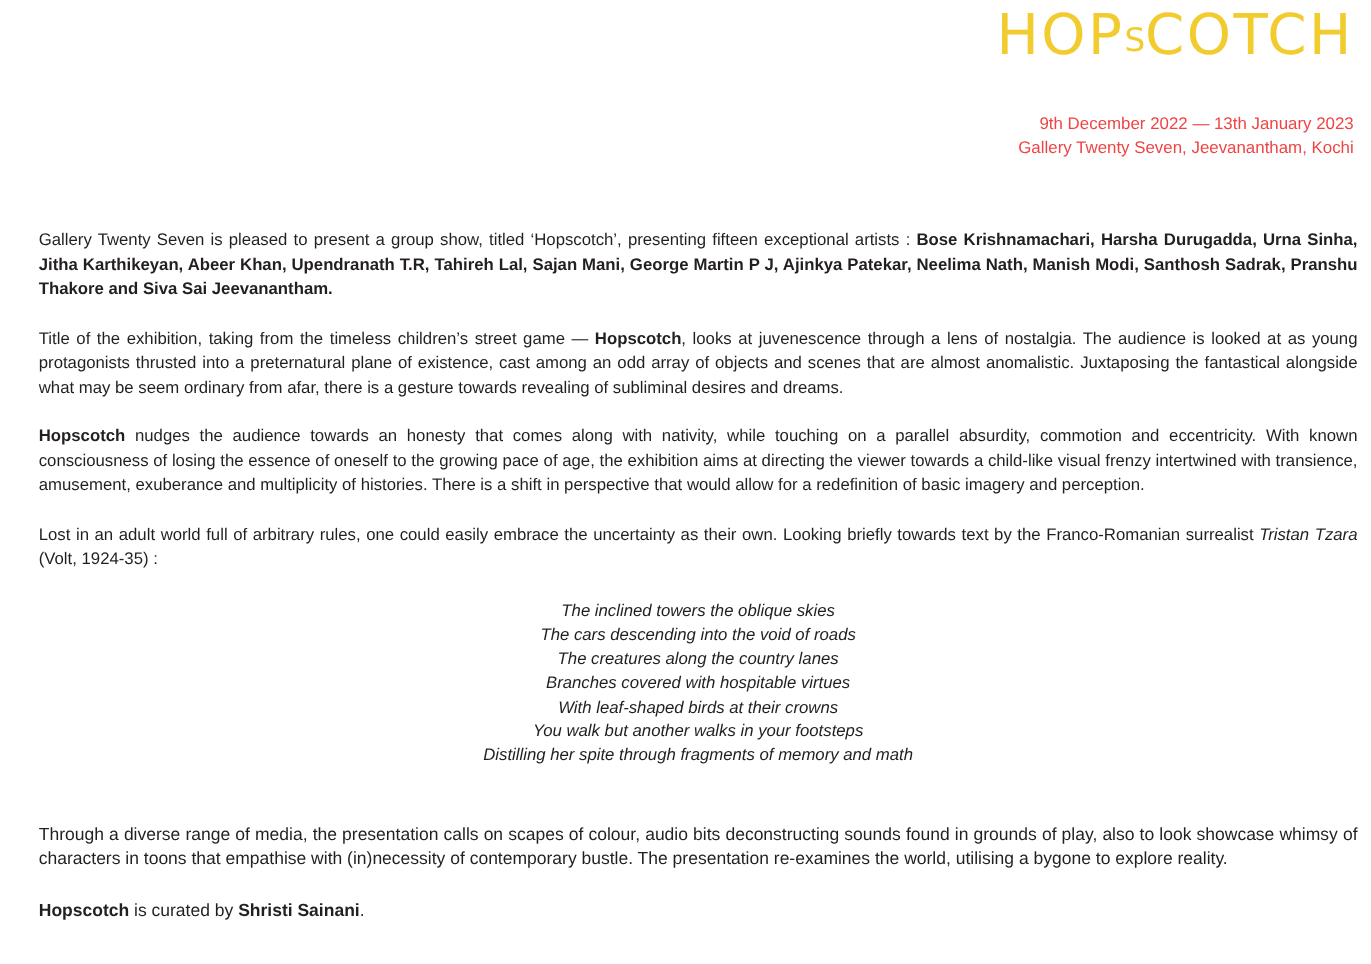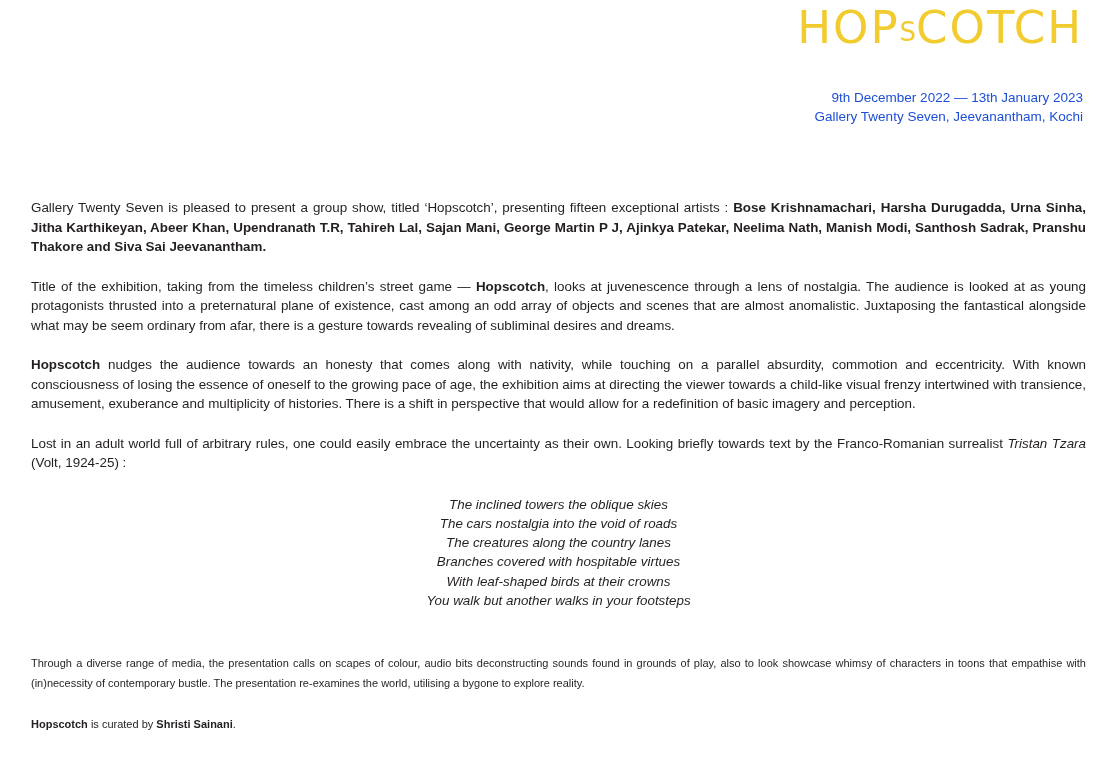--- a/index.html
+++ b/index.html
@@ -42,32 +42,32 @@
   }
   .logo .sml {
     font-size: 26px;
     vertical-align: 2px;
     letter-spacing: 0px;
   }
   .header-meta {
     margin-top: 28px;
     font-size: 13.5px;
     line-height: 19px;
-    color: #1d4ed8;
+    color: #ef4444;
   }
 
   
   .content {
     position: absolute;
     left: 31px;
     top: 182px;
     width: 1055px;
   }
   p.para {
-    margin: 16px 0 20px 0;
+    margin: 0 0 20px 0;
     font-size: 13.4px;
     line-height: 19.5px;
     text-align: justify;
     text-justify: inter-word;
   }
   p.para:last-child { margin-bottom: 0; }
   .b { font-weight: bold; }
   .i { font-style: italic; }
 
   .poem {
@@ -77,21 +77,21 @@
     font-style: italic;
     text-align: center;
   }
   .poem div { white-space: nowrap; }
 
   .tail {
     margin-top: 44px;
   }
   .tail p {
     margin: 0 0 22px 0;
-    font-size: 11px;
+    font-size: 14px;
     line-height: 19.5px;
     text-align: justify;
   }
   .tail p:last-child { margin-bottom: 0; }
 </style>
 </head>
 <body>
 
 <div class="page">
 
@@ -104,29 +104,30 @@
   </div>
 
   <div class="content">
 
     <p class="para"><span>Gallery Twenty Seven is pleased to present a group show, titled ‘Hopscotch’, presenting fifteen exceptional artists : </span><span class="b">Bose Krishnamachari, Harsha Durugadda, Urna Sinha, Jitha Karthikeyan, Abeer Khan, Upendranath T.R, Tahireh Lal, Sajan Mani, George Martin P J, Ajinkya Patekar, Neelima Nath, Manish Modi, Santhosh Sadrak, Pranshu Thakore and Siva Sai Jeevanantham.</span></p>
 
     <p class="para"><span>Title of the exhibition, taking from the timeless children’s street game — </span><span class="b">Hopscotch</span><span>, looks at juvenescence through a lens of nostalgia. The audience is looked at as young protagonists thrusted into a preternatural plane of existence, cast among an odd array of objects and scenes that are almost anomalistic. Juxtaposing the fantastical alongside what may be seem ordinary from afar, there is a gesture towards revealing of subliminal desires and dreams.</span></p>
 
     <p class="para"><span class="b">Hopscotch</span><span> nudges the audience towards an honesty that comes along with nativity, while touching on a parallel absurdity, commotion and eccentricity. With known consciousness of losing the essence of oneself to the growing pace of age, the exhibition aims at directing the viewer towards a child-like visual frenzy intertwined with transience, amusement, exuberance and multiplicity of histories. There is a shift in perspective that would allow for a redefinition of basic imagery and perception.</span></p>
 
-    <p class="para"><span>Lost in an adult world full of arbitrary rules, one could easily embrace the uncertainty as their own. Looking briefly towards text by the Franco-Romanian surrealist </span><span class="i">Tristan Tzara</span><span> (Volt, 1924-25) :</span></p>
+    <p class="para"><span>Lost in an adult world full of arbitrary rules, one could easily embrace the uncertainty as their own. Looking briefly towards text by the Franco-Romanian surrealist </span><span class="i">Tristan Tzara</span><span> (Volt, 1924-35) :</span></p>
 
     <div class="poem">
       <div>The inclined towers the oblique skies</div>
-      <div>The cars nostalgia into the void of roads</div>
+      <div>The cars descending into the void of roads</div>
       <div>The creatures along the country lanes</div>
       <div>Branches covered with hospitable virtues</div>
       <div>With leaf-shaped birds at their crowns</div>
       <div>You walk but another walks in your footsteps</div>
+      <div>Distilling her spite through fragments of memory and math</div>
     </div>
 
     <div class="tail">
       <p>Through a diverse range of media, the presentation calls on scapes of colour, audio bits deconstructing sounds found in grounds of play, also to look showcase whimsy of characters in toons that empathise with (in)necessity of contemporary bustle. The presentation re-examines the world, utilising a bygone to explore reality.</p>
       <p><span class="b">Hopscotch</span><span> is curated by </span><span class="b">Shristi Sainani</span><span>.</span></p>
     </div>
 
   </div>
 </div>
 

